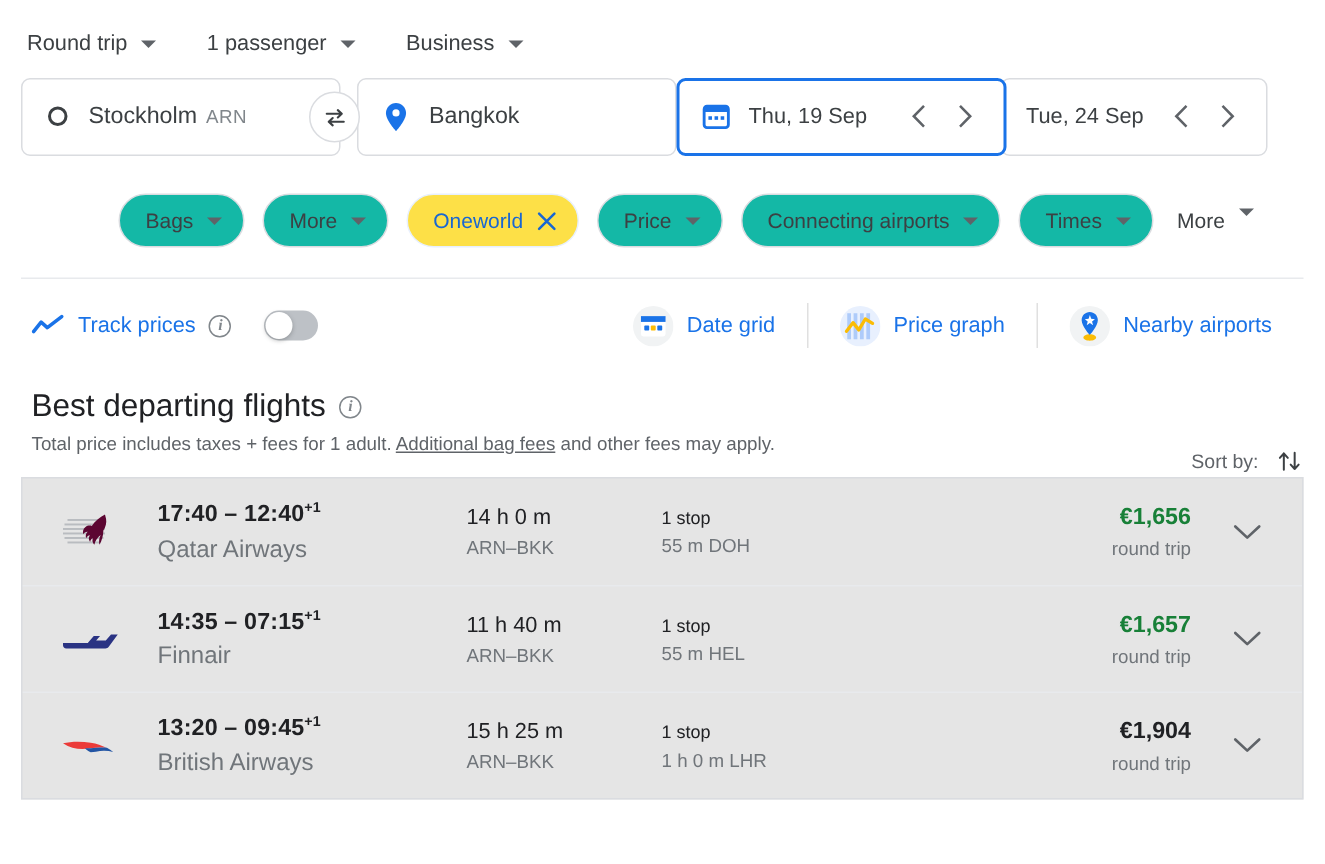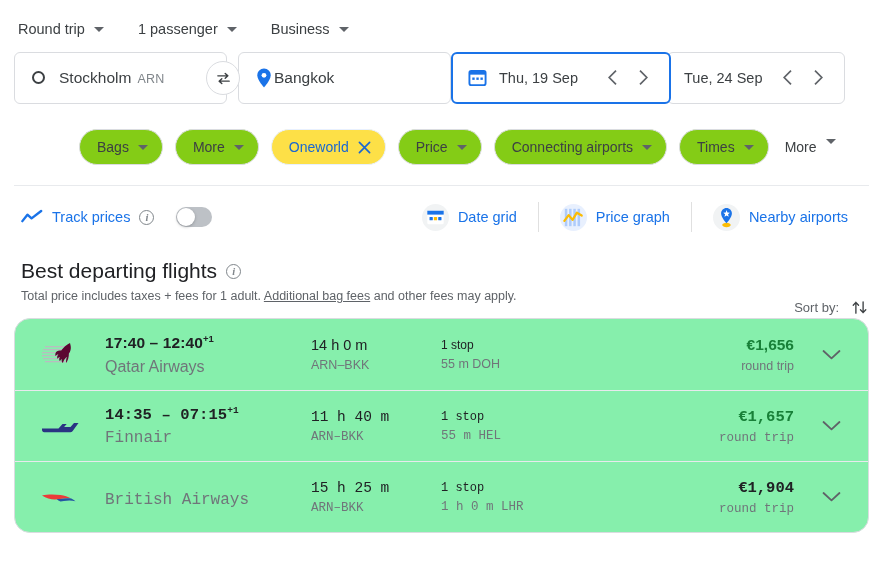--- a/index.html
+++ b/index.html
@@ -41,21 +41,21 @@
   }
   .field {
     height: 52px;
     border: 1px solid #dadce0;
     border-radius: 6px;
     display: flex; align-items: center;
     background: #fff;
     cursor: text;
   }
   .from-field { width: 213px; padding-left: 17px; gap: 14px; }
-  .to-field   { width: 213px; padding-left: 17px; gap: 2px; margin-left: 11px; }
+  .to-field   { width: 213px; padding-left: 17px; gap: 14px; margin-left: 11px; }
   .circle-icon {
     width: 13px; height: 13px; border-radius: 50%;
     border: 2.6px solid #3c4043; flex: 0 0 auto;
   }
   .pin-icon { flex: 0 0 auto; display:block; }
   .field-text { font-size: 15.5px; color: #3c4043; display:flex; align-items:baseline; gap:6px; }
   .field-code { font-size: 12.5px; color: #80868b; letter-spacing: .3px; }
 
   .swap-btn {
     position: absolute; left: 206px; top: 61px;
@@ -99,21 +99,21 @@
   
   .chips-row {
     display: flex; align-items: center; gap: 12px;
     padding: 22px 0 0 79px;
     height: 60px;
   }
   .chip {
     height: 36px; border: 1px solid #dadce0; border-radius: 18px;
     display: flex; align-items: center; gap: 9px;
     padding: 0 14px 0 17px;
-    font-size: 14px; color: #3c4043; background:#84cc16;
+    font-size: 14px; color: #3c4043; background:#14b8a6;
     cursor: pointer; white-space: nowrap;
   }
   .chip.selected {
     background: #fde047; border-color: #e8f0fe; color: #1967d2;
   }
   .chip.selected .x-icon { color: #1967d2; }
   .chip-plain {
     display: flex; align-items: flex-start; gap: 9px;
     font-size: 14px; color: #3c4043; cursor: pointer;
     padding: 0 4px;
@@ -170,32 +170,32 @@
     position: absolute; right: 14px; top: 298px;
     display: flex; align-items: center; gap: 11px;
   }
   .sort-label { font-size: 13px; color: #5f6368; }
   .sort-icon { cursor: pointer; display:flex; }
 
   
   .card {
     margin: 15px 14px 0 14px;
     border: 1px solid #dadce0;
-    border-radius: 16px;
+    border-radius: 0;
     overflow: hidden;
-    background:#86efac;
+    background:#e5e5e5;
   }
   .frow {
     display: flex; align-items: center;
     height: 71px;
     padding: 0 8px 0 0;
     cursor: pointer;
     position: relative;
   }
-  .frow + .frow { border-top: 1px solid #e8eaed; font-family: Liberation Mono, monospace; }
+  .frow + .frow { border-top: 1px solid #e8eaed; }
   .logo-cell {
     width: 90px; display: flex; align-items: center; justify-content: center;
     flex: 0 0 auto;
   }
   .col-times { width: 206px; flex: 0 0 auto; }
   .col-dur   { width: 130px; flex: 0 0 auto; }
   .col-stops { width: 186px; flex: 0 0 auto; }
   .col-price { flex: 1 1 auto; text-align: right; padding-right: 8px; }
   .col-exp   { width: 58px; flex: 0 0 auto; display:flex; align-items:center; justify-content:center; }
 
@@ -483,20 +483,25 @@
     </div>
 
     <div class="frow">
       <div class="logo-cell">
         <svg width="42" height="32" viewBox="0 0 42 32">
           <path d="M3 14.5c5-1.2 12-1.4 18.5-.4 4 .6 7.4 1.8 10.5 3.4-3.3-.4-7-.3-10.8.4-6 1.1-12.4.6-18.2-3.4z" fill="#eb3b39"></path>
           <path d="M21.5 17.9c3.8-.7 7.5-.8 10.8-.4 1.5.8 2.9 1.7 4.2 2.8-3.6-.9-7.6-1-11.6-.2-1.2.2-2.3.3-3.4.4-1.5-.6-2.8-1.5-3.9-2.6h.4c1.2 0 2.4 0 3.5 0z" fill="#2355a4"></path>
         </svg>
       </div>
       <div class="col-times">
+        <div class="line1">
+          <span>13:20</span>
+          <span> – </span>
+          <span>09:45</span><sup>+1</sup>
+        </div>
         <div class="line2">British Airways</div>
       </div>
       <div class="col-dur">
         <div class="dur1">15 h 25 m</div>
         <div class="dur2">ARN–BKK</div>
       </div>
       <div class="col-stops">
         <div class="stop1">1 stop</div>
         <div class="stop2">1 h 0 m LHR</div>
       </div>

